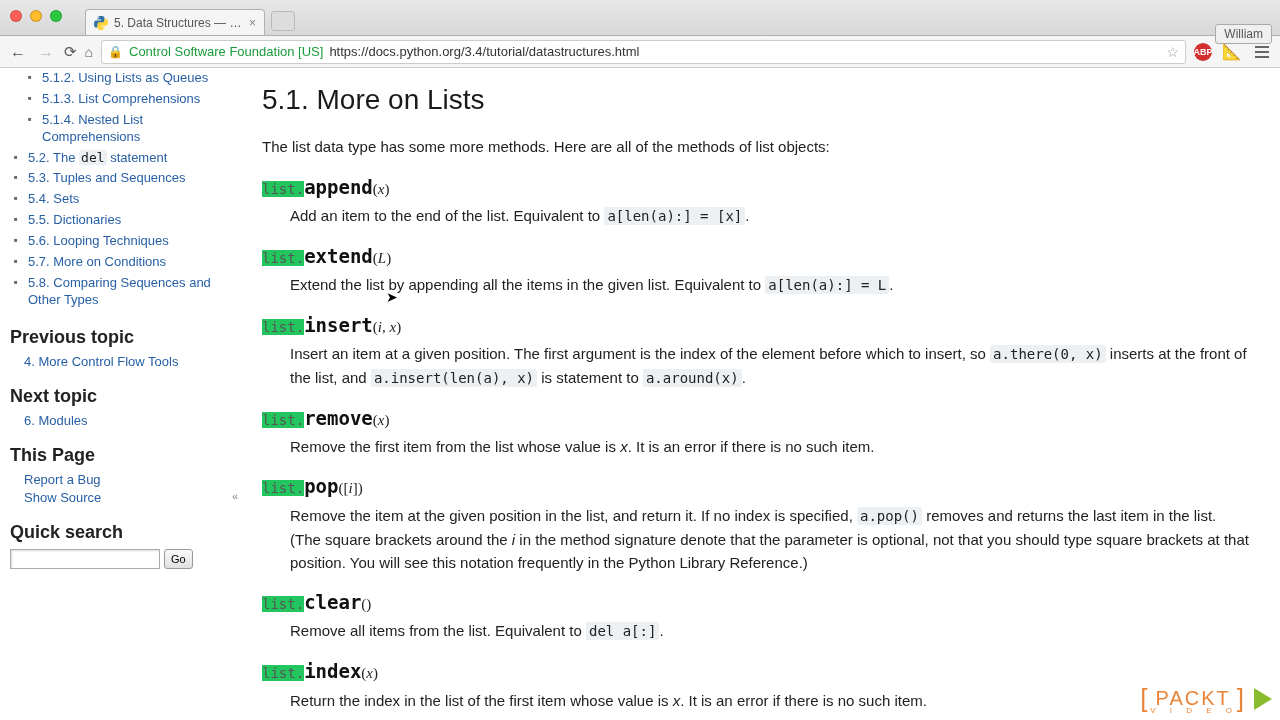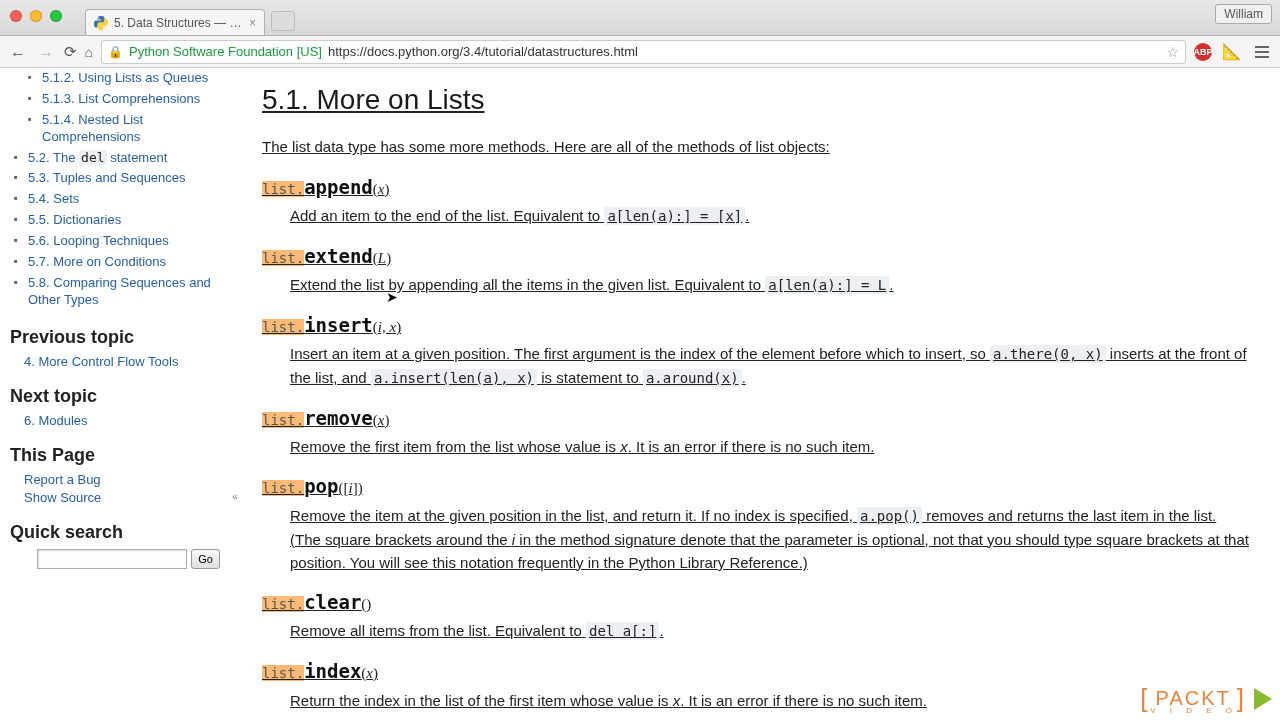--- a/index.html
+++ b/index.html
@@ -11,21 +11,21 @@
 .traffic span { width: 12px; height: 12px; border-radius: 50%; display: inline-block; border: 0.5px solid rgba(0,0,0,0.2); }
 .tl-red { background: #ff5f57; }
 .tl-yellow { background: #ffbd2e; }
 .tl-green { background: #28c940; }
 .tabs-row { display: flex; margin-left: 75px; align-items: flex-end; height: 100%; }
 .tab { background: #f5f5f5; border: 1px solid #b0b0b0; border-bottom: none; border-top-left-radius: 4px; border-top-right-radius: 4px; height: 26px; padding: 0 8px; display: flex; align-items: center; gap: 6px; min-width: 180px; max-width: 180px; font-size: 12px; color: #555; }
 .tab .favicon { width: 14px; height: 14px; }
 .tab .tab-title { white-space: nowrap; overflow: hidden; text-overflow: ellipsis; flex: 1; }
 .tab .tab-close { color: #888; font-size: 12px; }
 .new-tab { width: 24px; height: 20px; background: #ddd; border-radius: 3px; margin-left: 6px; margin-bottom: 4px; border: 1px solid #bbb; }
-.user-badge { position: absolute; right: 8px; top: 4px; border: 1px solid #aaa; padding: 2px 8px; border-radius: 3px; font-size: 12px; color: #555; background: #f0f0f0; }
+.user-badge { position: absolute; right: 8px; top: 24px; border: 1px solid #aaa; padding: 2px 8px; border-radius: 3px; font-size: 12px; color: #555; background: #f0f0f0; }
 
 .toolbar { height: 32px; background: #f5f5f5; border-bottom: 1px solid #ccc; display: flex; align-items: center; padding: 0 8px; gap: 8px; }
 .nav-btn { color: #555; font-size: 16px; padding: 2px; }
 .nav-btn.disabled { color: #bbb; }
 .reload { color: #555; font-size: 15px; }
 .home { color: #555; font-size: 14px; }
 .omnibox { flex: 1; display: flex; align-items: center; background: #fff; border: 1px solid #ccc; border-radius: 3px; height: 24px; padding: 0 6px; gap: 6px; font-size: 13px; }
 .lock { color: #1a9c3b; font-size: 12px; }
 .ev-badge { color: #1a9c3b; font-weight: 500; }
 .url-text { flex: 1; color: #333; border: none; outline: none; font-size: 13px; }
@@ -39,31 +39,31 @@
 .content { display: flex; height: calc(720px - 68px); }
 .sidebar { width: 230px; padding: 0 10px 10px 10px; font-size: 13px; overflow-y: auto; color: #333; }
 .sidebar ul { list-style: none; }
 .sidebar ul.toc-sub { padding-left: 18px; }
 .sidebar li { padding: 2px 0; line-height: 1.3; color: #2860a5; position: relative; padding-left: 14px; }
 .sidebar li::before { content: "■"; position: absolute; left: 0; color: #666; font-size: 6px; top: 6px; }
 .sidebar li span { color: #2860a5; }
 .sidebar li code { font-family: monospace; background: #ecf0f3; color: #222; padding: 0 2px; border-radius: 2px; }
 .sidebar h3 { font-weight: bold; color: #222; margin-top: 16px; margin-bottom: 4px; font-size: 18px; font-family: "Trebuchet MS", sans-serif; }
 .sidebar .page-link { color: #2860a5; padding: 2px 0 1px 14px; display: block; }
-.sidebar .search-row { display: flex; gap: 4px; margin-top: 6px; justify-content: flex-end; }
+.sidebar .search-row { display: flex; gap: 4px; margin-top: 6px; }
 .sidebar input[type=text] { width: 150px; border: 1px solid #aaa; padding: 2px 4px; font-size: 12px; background: #fff; box-shadow: inset 1px 1px 2px rgba(0,0,0,0.15); }
 .sidebar button.go { font-size: 11px; padding: 2px 6px; border: 1px solid #999; background: linear-gradient(#fafafa,#e0e0e0); border-radius: 3px; }
 
 .collapse-handle { position: absolute; left: 232px; top: 490px; font-size: 11px; color: #888; cursor: pointer; }
 
-.main { flex: 1; padding: 10px 30px 10px 32px; overflow-y: hidden; font-family: "Lucida Grande", Arial, sans-serif; color: #222; line-height: 1.55; text-decoration: underline; }
+.main { flex: 1; padding: 10px 30px 10px 32px; overflow-y: hidden; font-family: "Lucida Grande", Arial, sans-serif; color: #222; line-height: 1.55; }
 .main h2 { font-family: "Trebuchet MS", sans-serif; font-weight: normal; font-size: 28px; margin-bottom: 14px; color: #1a1a1a; }
 .main p.intro { margin-bottom: 14px; font-size: 15px; }
 dl.methods dt { margin-top: 14px; font-size: 15px; }
-dl.methods dt .cls { font-family: monospace; font-size: 14px; color: #555; background: #fdba74; padding:0; }
+dl.methods dt .cls { font-family: monospace; font-size: 14px; color: #555; background: #22c55e; padding:0; }
 dl.methods dt .fn { font-family: monospace; font-weight: bold; font-size: 19px; color: #111; }
 dl.methods dt .sig { font-family: "Lucida Grande"; }
 dl.methods dt .sig em { font-style: italic; }
 dl.methods dd { margin-left: 28px; margin-top: 2px; font-size: 15px; }
 dl.methods dd em { font-style: italic; }
 code.lit { font-family: monospace; background: #ecf0f3; color: #222; padding: 1px 3px; border-radius: 2px; font-size: 14px; }
 
 .cursor-arrow { position: absolute; left: 386px; top: 289px; font-size: 14px; color: #000; pointer-events: none; }
 
 .packt { position: absolute; right: 8px; bottom: 6px; display: flex; align-items: center; gap: 6px; font-family: Arial, sans-serif; font-weight: 300; letter-spacing: 2px; color: #e67722; font-size: 20px; opacity: 0.9; }
@@ -96,21 +96,21 @@
   <div class="user-badge">William</div>
 </div>
 
 <div class="toolbar">
   <span class="nav-btn">←</span>
   <span class="nav-btn disabled">→</span>
   <span class="reload">⟳</span>
   <span class="home">⌂</span>
   <div class="omnibox">
     <span class="lock">🔒</span>
-    <span class="ev-badge">Python Software Foundation [US]</span>
+    <span class="ev-badge">Control Software Foundation [US]</span>
     <input class="url-text" value="https://docs.python.org/3.4/tutorial/datastructures.html" style="">
     <span class="star">☆</span>
   </div>
   <span class="abp">ABP</span>
   <span class="toolbar-icon">📐</span>
   <div class="hamburger">
       <span></span>
       <span></span>
       <span></span>
     </div>

